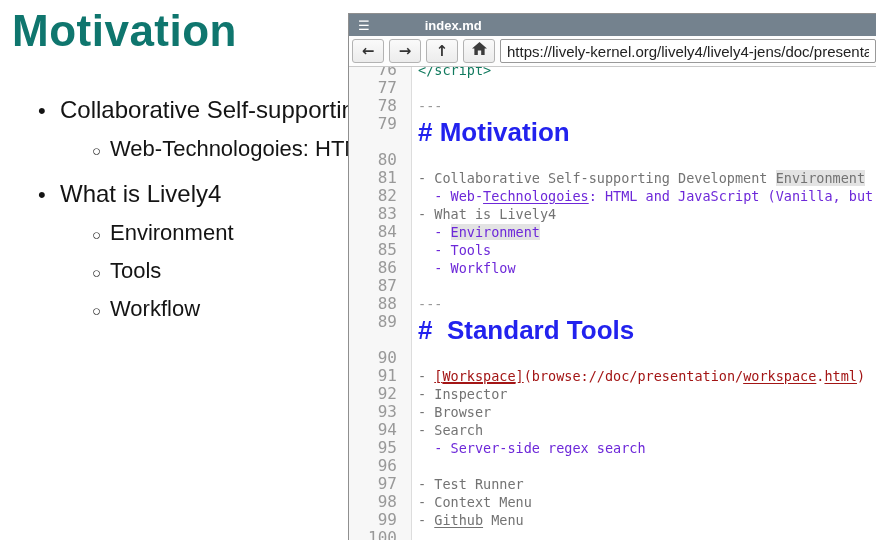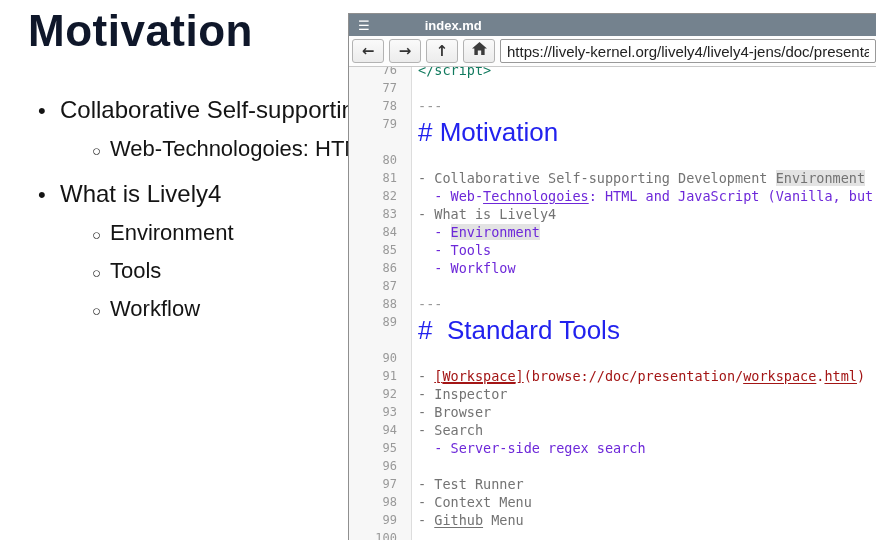--- a/index.html
+++ b/index.html
@@ -1,22 +1,22 @@
 <!DOCTYPE html>
 <html><head>
 <meta charset="utf-8">
 <style>
   html,body{margin:0;padding:0;}
   body{width:876px;height:540px;overflow:hidden;position:relative;background:#fff;
        font-family:"Liberation Sans",sans-serif;}
 
   
   .slide{position:absolute;inset:0;}
-  .slide-title{position:absolute;left:28px;top:6px;font-size:44px;font-weight:bold;
-               color:#0f172a;letter-spacing:0.5px;}
+  .slide-title{position:absolute;left:12px;top:6px;font-size:44px;font-weight:bold;
+               color:#0f766e;letter-spacing:0.5px;}
   .bullets{position:absolute;top:96px;left:0;width:876px;}
   .bullet{display:flex;align-items:baseline;color:#141414;white-space:nowrap;}
   .bullet.l1{font-size:24px;margin-top:18px;}
   .bullet.l2{font-size:22px;margin-top:12px;}
   .bullet:first-child{margin-top:0;}
   .bullet.l1 .marker{flex:none;width:22px;margin-left:38px;font-size:22px;}
   .bullet.l2 .marker{flex:none;width:18px;margin-left:92px;font-size:15px;color:#333;}
 
   
   .window{position:absolute;left:348px;top:13px;width:528px;bottom:0;
@@ -38,32 +38,32 @@
 
   
   .editor{flex:1;position:relative;overflow:hidden;background:#fff;
           font-family:"DejaVu Sans Mono",monospace;font-size:13.5px;}
   .gutter-bg{position:absolute;left:0;top:0;bottom:0;width:62px;background:#f7f7f7;
              border-right:1px solid #ddd;}
   .lines{position:absolute;left:0;top:-6px;right:0;}
   .line{display:flex;align-items:flex-start;height:18px;}
   .line.header{height:36px;}
   .num{flex:none;width:62px;box-sizing:border-box;padding-right:14px;text-align:right;
-       color:#999;font-size:12px;line-height:18px;}
+       color:#999;font-size:16px;line-height:18px;}
   .txt{padding-left:7px;white-space:pre;line-height:18px;}
   .line.header .txt{line-height:34px;}
 
   
   .tag{color:#117a5e;}
   .b{color:#737373;}
   .g{color:#6d28d9;}
   .str{color:#a31515;}
   .link{color:#a31515;text-decoration:underline;}
   .hr{color:#999;}
-  .h{color:#2222ee;font-weight:normal;font-family:"Liberation Sans",sans-serif;font-size:26px;}
+  .h{color:#2222ee;font-weight:bold;font-family:"Liberation Sans",sans-serif;font-size:26px;}
   .sp{text-decoration-line:underline;text-decoration-style:wavy;
       text-decoration-color:#e03c3c;text-decoration-thickness:1px;text-underline-offset:2px;text-decoration:underline;}
   .hl{background:#e3e3e3;}
 </style>
 </head>
 <body>
 
 <div class="slide">
   <div class="slide-title">Motivation</div>
   <div class="bullets">

